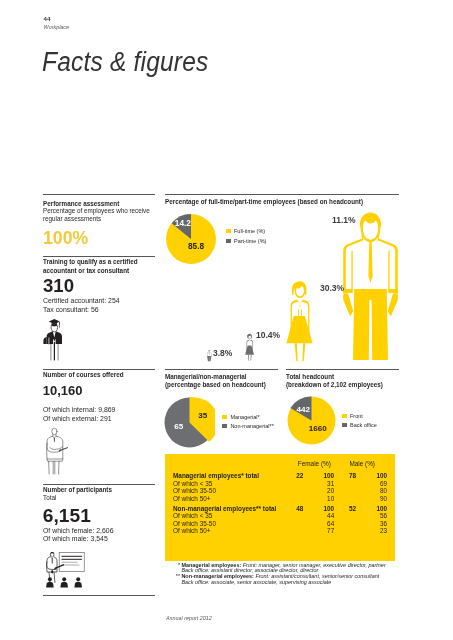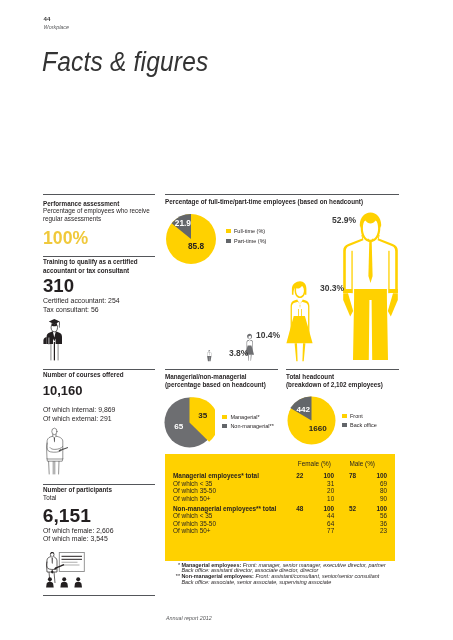--- a/index.html
+++ b/index.html
@@ -107,21 +107,21 @@
     </g>
   </svg>
 
   <div class="rule" style="left:165px;top:194px;width:234px;"></div>
   <div class="hd" style="left:165px;top:198px;">Percentage of full-time/part-time employees  (based on headcount)</div>
 
   <svg style="position:absolute;left:165px;top:213px;" width="52" height="52" viewBox="0 0 52 52">
     <circle cx="26" cy="26" r="25" fill="#FFD100"></circle>
     <path d="M26 26 L26 1 A25 25 0 0 0 6.55 10.35 Z" fill="#63666A"></path>
   </svg>
-  <div style="position:absolute;left:174.8px;top:218.3px;font-size:8.3px;font-weight:bold;color:#fff;">21.9</div>
+  <div style="position:absolute;left:174.8px;top:218.3px;font-size:8.3px;font-weight:bold;color:#fff;">14.2</div>
   <div style="position:absolute;left:188px;top:241.4px;font-size:8.3px;font-weight:bold;color:#231F20;">85.8</div>
 
   <div style="position:absolute;left:226px;top:228px;">
     <div style="display:flex;align-items:center;margin-bottom:4px;">
       <span style="width:4.8px;height:4.8px;background:#FFD100;display:inline-block;flex:none;"></span>
       <span style="font-size:5.5px;margin-left:3.2px;color:#231F20;">Full-time (%)</span>
     </div>
     <div style="display:flex;align-items:center;">
       <span style="width:4.8px;height:4.8px;background:#63666A;display:inline-block;flex:none;"></span>
       <span style="font-size:5.5px;margin-left:3.2px;color:#231F20;">Part-time (%)</span>
@@ -175,24 +175,24 @@
     <g fill="#6D6E71">
       <path d="M295 40 C353 40 393 100 393 182 C393 260 353 320 295 320 C237 320 197 260 197 182 C197 100 237 40 295 40 Z M295 80 C255 80 229 125 229 182 C229 240 255 282 295 282 C335 282 361 240 361 182 C361 125 335 80 295 80 Z"></path>
       <path d="M295 26 C356 26 400 76 402 146 C402 158 401 170 398 180 C388 144 368 116 346 104 C332 124 314 134 295 134 C276 134 258 124 244 104 C222 116 202 144 192 180 C189 170 188 158 188 146 C190 76 234 26 295 26 Z"></path>
       <path d="M203 252 L213 285 L72 340 C36 354 22 376 22 406 L22 830 L54 830 L54 412 C54 386 62 370 86 360 L224 303 L214 247 Z"></path>
       <path d="M387 252 L377 285 L518 340 C554 354 568 376 568 406 L568 830 L536 830 L536 412 C536 386 528 370 504 360 L366 303 L376 247 Z"></path>
       <path d="M283 300 L307 300 L316 660 L295 730 L274 660 Z"></path>
       <path d="M22 790 L568 790 L568 880 L470 1500 L312 1500 L306 900 L284 900 L278 1500 L120 1500 L22 880 Z"></path>
     </g>
   </svg>
 
-  <div class="pct" style="left:332px;top:215px;">52.9%</div>
+  <div class="pct" style="left:332px;top:215px;">11.1%</div>
   <div class="pct" style="left:320px;top:283px;">30.3%</div>
   <div class="pct" style="left:256px;top:330px;">10.4%</div>
-  <div class="pct" style="left:213px;top:348px;margin-left:16px;">3.8%</div>
+  <div class="pct" style="left:213px;top:348px;">3.8%</div>
 
   <div class="rule" style="left:165px;top:369px;width:113px;"></div>
   <div class="hd" style="left:165px;top:373px;">Managerial/non-managerial</div>
   <div class="hd" style="left:165px;top:381px;">(percentage based on headcount)</div>
   <svg style="position:absolute;left:164px;top:397px;" width="51" height="51" viewBox="0 0 51 51">
     <circle cx="25.5" cy="25.5" r="25" fill="#6D6E71"></circle>
     <path d="M25.5 25.5 L25.5 0.5 A25 25 0 0 1 45.1 44.7 Z" fill="#FFD100"></path>
   </svg>
   <div style="position:absolute;left:198.3px;top:410.8px;font-size:8.1px;font-weight:bold;color:#231F20;">35</div>
   <div style="position:absolute;left:174.2px;top:422.1px;font-size:8.1px;font-weight:bold;color:#fff;">65</div>

